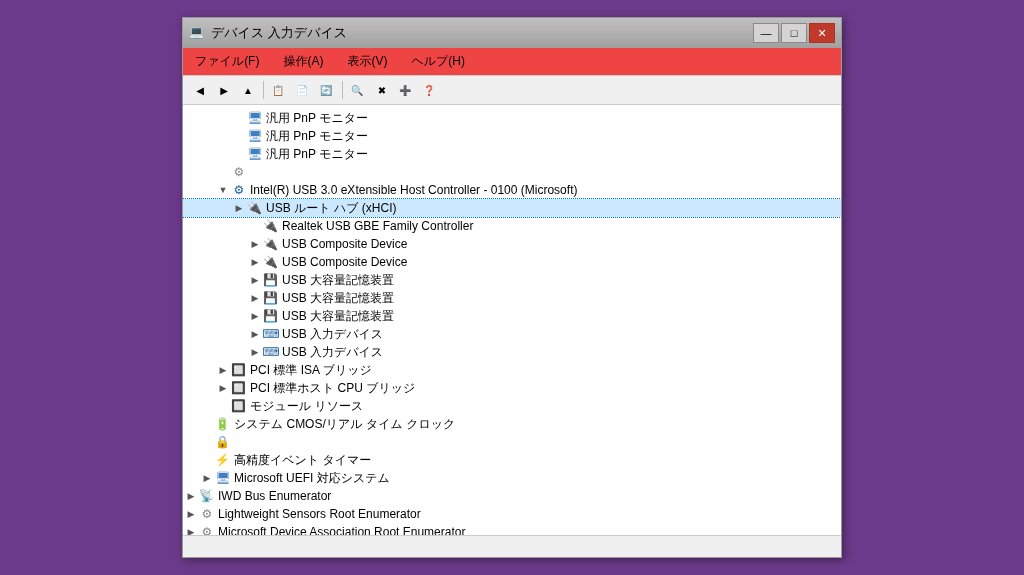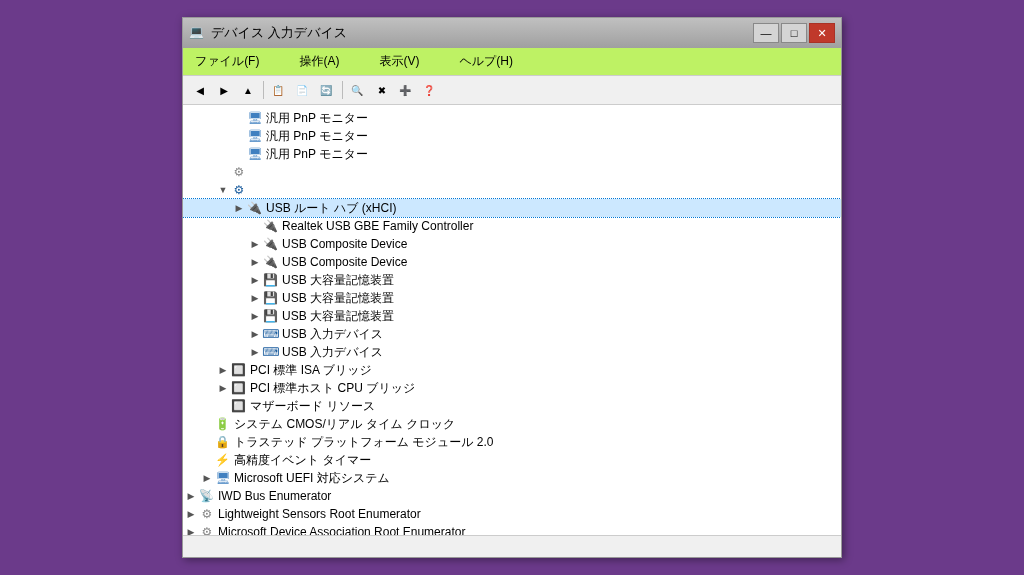--- a/index.html
+++ b/index.html
@@ -54,24 +54,24 @@
       align-items: center;
       justify-content: center;
       font-size: 11px;
     }
     .title-btn.close {
       background: #c0392b;
       color: white;
       border-color: #a93226;
     }
     .menu-bar {
-      background: #bef264;
+      background: #ef4444;
       padding: 3px 8px;
       display: flex;
-      gap: 32px;
+      gap: 16px;
       border-bottom: 1px solid #ccc;
     }
     .menu-item {
       cursor: pointer;
       padding: 2px 4px;
       font-size: 12px;
     }
     .toolbar {
       background: #f0f0f0;
       padding: 3px 6px;
@@ -237,20 +237,21 @@
           <span class="indent"></span>
           <span class="indent"></span>
           <span class="expander" style="font-size: 9px; color: rgb(85, 85, 85);"></span>
           <span class="tree-icon icon-chip">⚙</span>
         </div>
         <div class="tree-item">
           <span class="indent"></span>
           <span class="indent"></span>
           <span class="expander" style="font-size: 9px; color: rgb(85, 85, 85);">▼</span>
           <span class="tree-icon icon-usb">⚙</span>
+          <span class="tree-label">Intel(R) USB 3.0 eXtensible Host Controller - 0100 (Microsoft)</span>
         </div>
         <div class="tree-item highlighted">
           <span class="indent"></span>
           <span class="indent"></span>
           <span class="indent"></span>
           <span class="expander" style="font-size: 9px; color: rgb(85, 85, 85);">▶</span>
           <span class="tree-icon icon-usb">🔌</span>
           <span class="tree-label">USB ルート ハブ (xHCI)</span>
         </div>
         <div class="tree-item">
@@ -337,33 +338,32 @@
           <span class="indent"></span>
           <span class="expander" style="font-size: 9px; color: rgb(85, 85, 85);">▶</span>
           <span class="tree-icon icon-pci">🔲</span>
           <span class="tree-label">PCI 標準ホスト CPU ブリッジ</span>
         </div>
         <div class="tree-item">
           <span class="indent"></span>
           <span class="indent"></span>
           <span class="expander" style="font-size: 9px; color: rgb(85, 85, 85);"></span>
           <span class="tree-icon icon-pci">🔲</span>
-          <span class="tree-label">マザーボード リソース</span>
+          <span class="tree-label">モジュール リソース</span>
         </div>
         <div class="tree-item">
           <span class="indent"></span>
           <span class="expander" style="font-size: 9px; color: rgb(85, 85, 85);"></span>
           <span class="tree-icon icon-sys">🔋</span>
           <span class="tree-label">システム CMOS/リアル タイム クロック</span>
         </div>
         <div class="tree-item">
           <span class="indent"></span>
           <span class="expander" style="font-size: 9px; color: rgb(85, 85, 85);"></span>
           <span class="tree-icon icon-sys">🔒</span>
-          <span class="tree-label">トラステッド プラットフォーム モジュール 2.0</span>
         </div>
         <div class="tree-item">
           <span class="indent"></span>
           <span class="expander" style="font-size: 9px; color: rgb(85, 85, 85);"></span>
           <span class="tree-icon icon-sys">⚡</span>
           <span class="tree-label">高精度イベント タイマー</span>
         </div>
         <div class="tree-item">
           <span class="indent"></span>
           <span class="expander" style="font-size: 9px; color: rgb(85, 85, 85);">▶</span>

